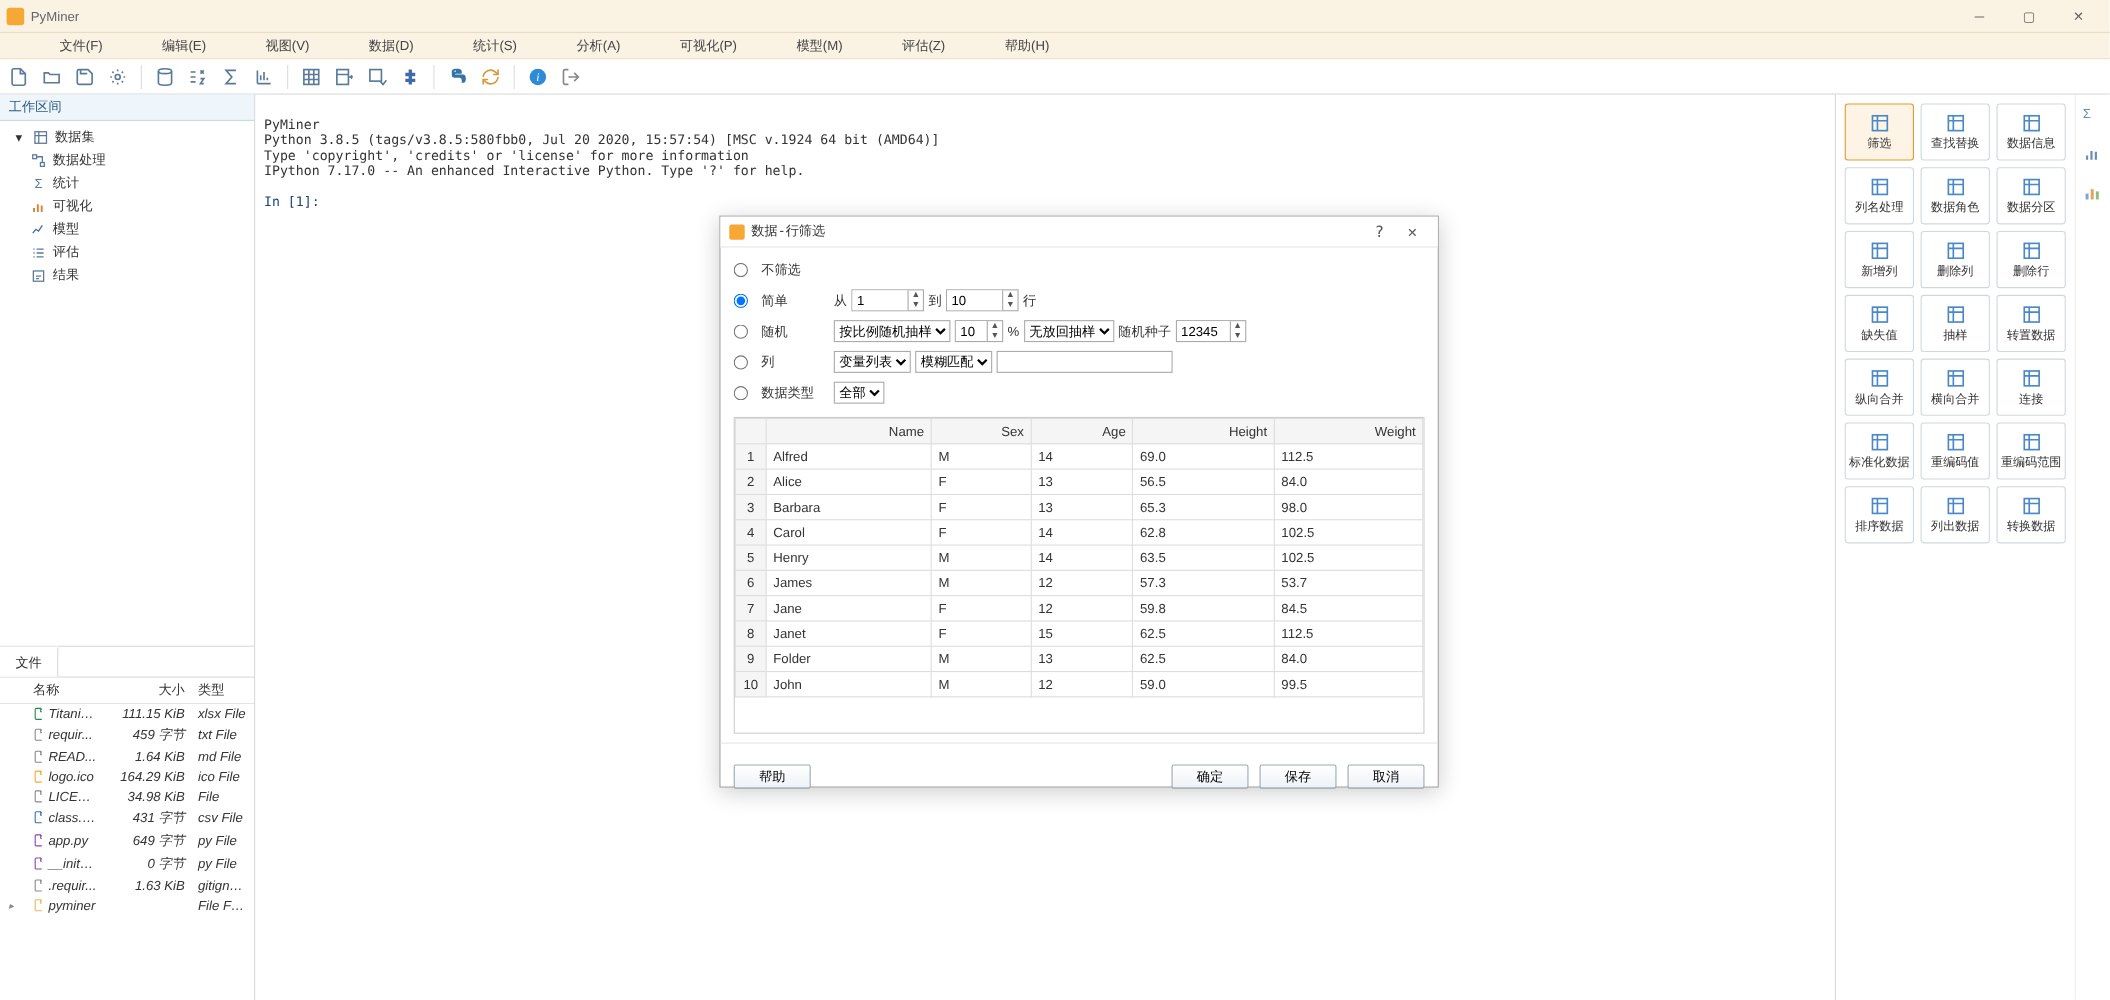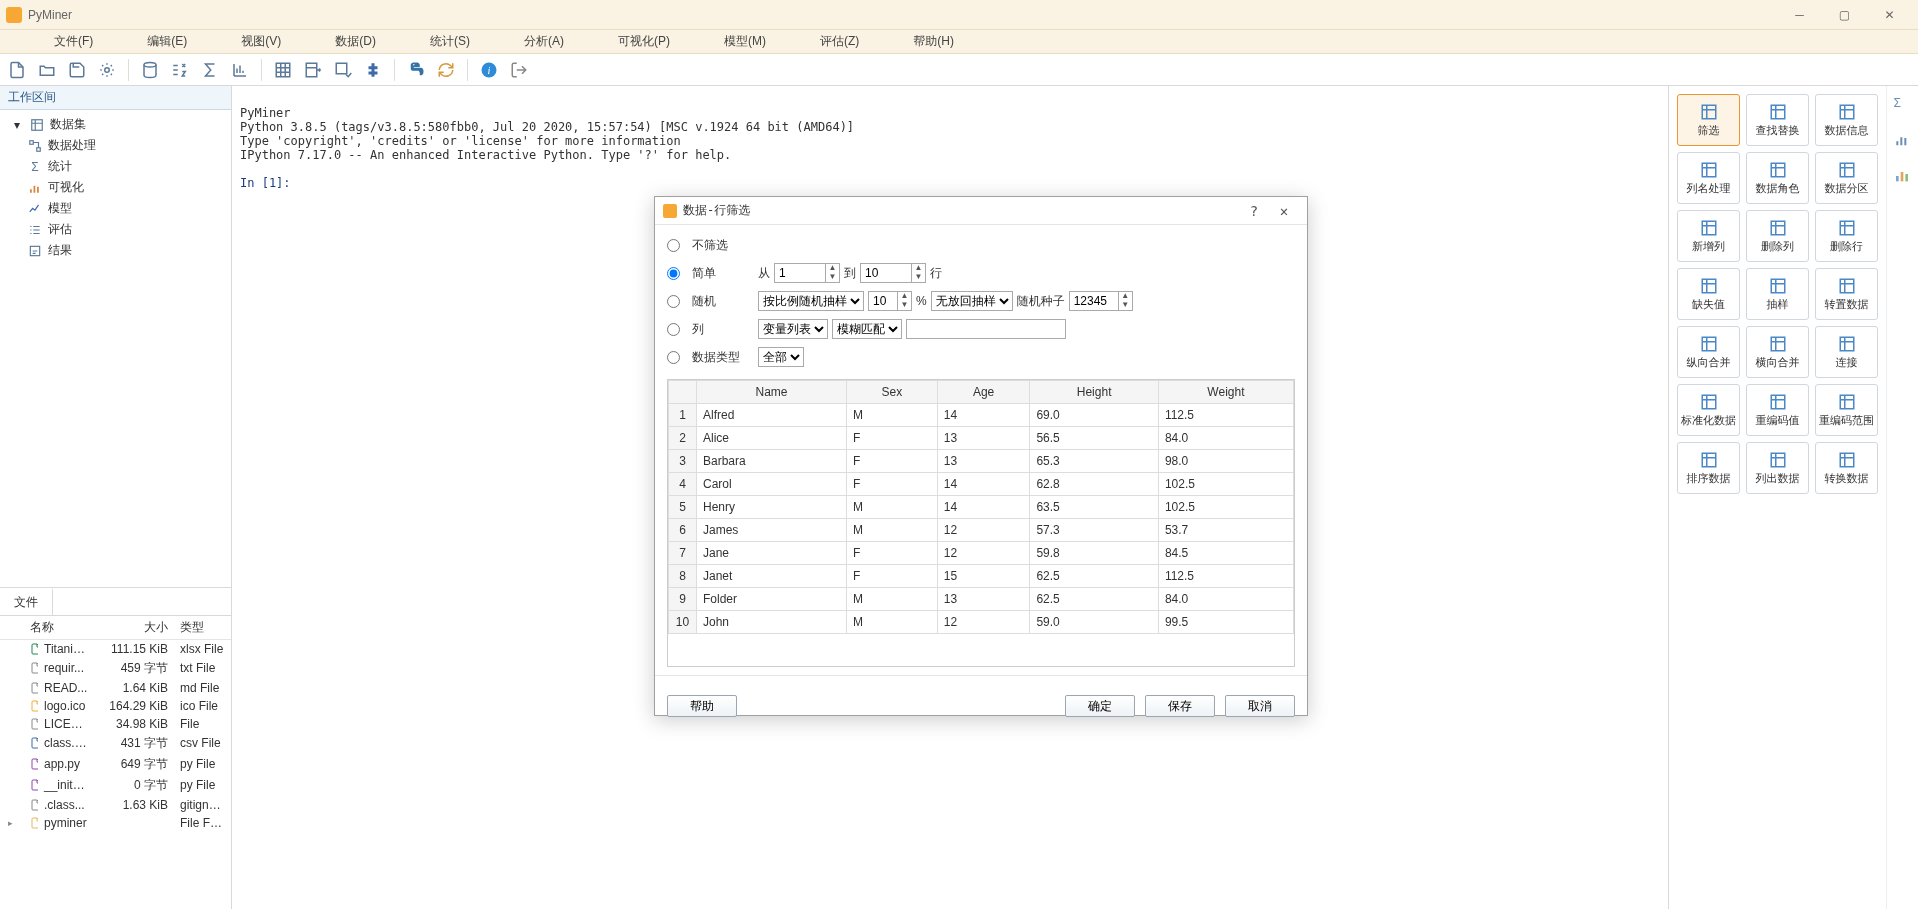--- a/index.html
+++ b/index.html
@@ -26,21 +26,21 @@
   .file-tabs{display:flex;border-bottom:1px solid #d9d9d9;}
   .file-tab{padding:4px 14px;border-right:1px solid #d9d9d9;background:#fff;border-top:2px solid #fff;}
   .file-tab.active{border-top:2px solid #fff;}
   .file-header{display:flex;font-size:12px;border-bottom:1px solid #e5e5e5;padding:3px 0;}
   .file-header span{padding:0 6px;}
   .col-name{flex:0 0 70px}
   .col-size{flex:0 0 80px;text-align:right}
   .col-type{flex:1}
   .file-list{flex:1;overflow:auto;}
   .file-row{display:flex;padding:2px 0;align-items:center;cursor:pointer;}
-  .file-row span{padding:0 6px;white-space:nowrap;overflow:hidden;text-overflow:ellipsis;}
+  .file-row span{padding:0 6px;white-space:nowrap;overflow:hidden;text-overflow:ellipsis;font-style:italic;}
   .file-row .fi{width:14px;flex:0 0 14px;margin-left:10px;}
   .file-row .fn{flex:0 0 56px}
   .file-row .fs{flex:0 0 80px;text-align:right}
   .file-row .ft{flex:1}
   .file-row .caret{flex:0 0 10px;margin-left:2px;color:#888;font-size:9px;}
   
   .center{flex:1;position:relative;padding:6px 8px;font-family:Consolas,monospace;font-size:12px;color:#333;white-space:pre;overflow:hidden;}
   .center .prompt-in{color:#1a3e7a;}
   
   .right-panel{width:250px;flex:0 0 250px;border-left:1px solid #d9d9d9;display:flex;}
@@ -63,21 +63,21 @@
   .opt-row .sub{display:flex;align-items:center;gap:4px;}
   .spin{display:inline-flex;align-items:center;border:1px solid #aaa;height:20px;}
   .spin input{border:0;width:50px;height:18px;padding:0 4px;font-size:12px;outline:none;}
   .spin .arrows{width:14px;display:flex;flex-direction:column;border-left:1px solid #aaa;}
   .spin .arrows span{height:9px;line-height:7px;text-align:center;font-size:8px;color:#555;cursor:pointer;}
   select.combo{height:20px;border:1px solid #aaa;font-size:12px;background:#fff;}
   input.txt{height:20px;border:1px solid #aaa;padding:0 4px;font-size:12px;width:160px;}
   .data-table-wrap{flex:1;border:1px solid #ccc;margin-top:6px;overflow:auto;}
   table.data{border-collapse:collapse;width:100%;font-size:12px;}
   table.data th,table.data td{border:1px solid #ddd;padding:4px 6px;text-align:left;background:#fff;}
-  table.data th{background:#f5f5f5;text-align:center;font-weight:normal;}
+  table.data th{background:#f5f5f5;text-align:right;font-weight:normal;}
   table.data td.rh{background:#f5f5f5;text-align:center;width:28px;}
   .dlg-footer{height:40px;border-top:1px solid #e5e5e5;display:flex;align-items:center;padding:0 12px;gap:10px;}
   .dlg-footer .spacer{flex:1;}
   .btn{min-width:70px;height:22px;border:1px solid #9aa7b3;background:linear-gradient(#fff,#eef2f6);border-radius:2px;cursor:pointer;font-size:12px;margin-top:21px;}
   
   svg{display:block;}
 </style>
 </head>
 <body>
 
@@ -376,21 +376,21 @@
             <span class="ft">py File</span>
           </div>
           <div class="file-row">
             <span class="caret"></span>
             <span class="fi">
               <svg width="12" height="14" viewBox="0 0 24 24" fill="none" stroke="#888" stroke-width="2">
                 <path d="M14 2H6a2 2 0 0 0-2 2v16a2 2 0 0 0 2 2h12a2 2 0 0 0 2-2V8z"></path>
                 <path d="M14 2v6h6"></path>
               </svg>
             </span>
-            <span class="fn">.class...</span>
+            <span class="fn">.requir...</span>
             <span class="fs">1.63 KiB</span>
             <span class="ft">gitignore Fi</span>
           </div>
           <div class="file-row">
             <span class="caret">▸</span>
             <span class="fi">
               <svg width="12" height="14" viewBox="0 0 24 24" fill="none" stroke="#e2b95b" stroke-width="2">
                 <path d="M14 2H6a2 2 0 0 0-2 2v16a2 2 0 0 0 2 2h12a2 2 0 0 0 2-2V8z"></path>
                 <path d="M14 2v6h6"></path>
               </svg>

